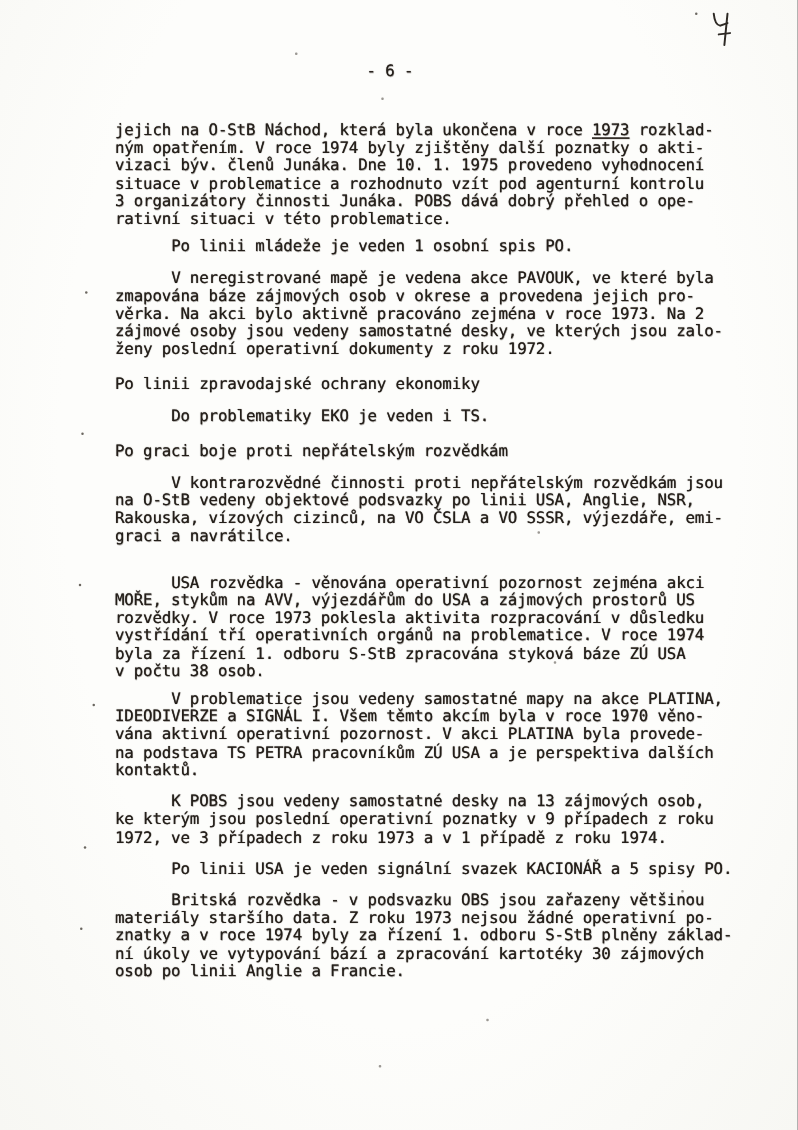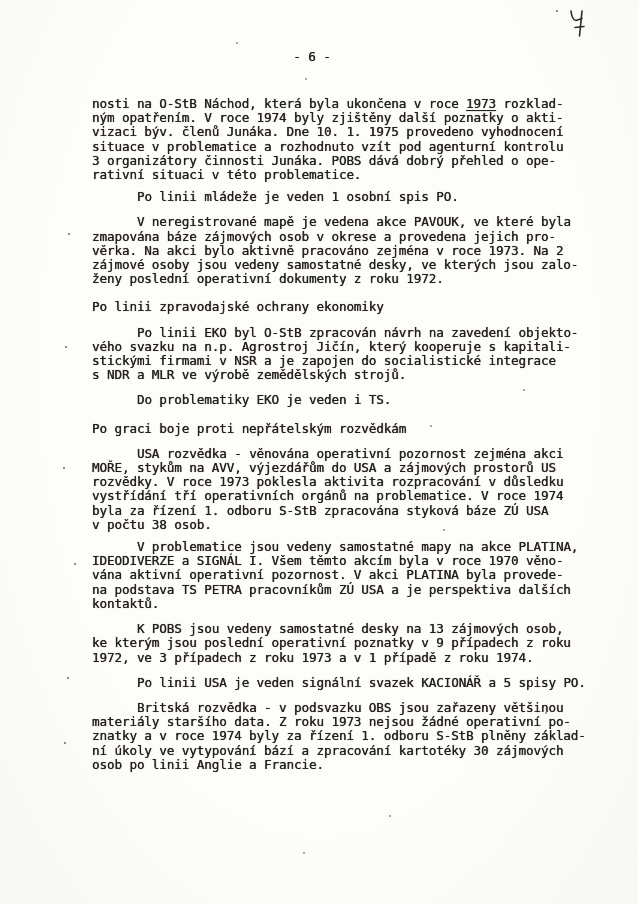--- a/index.html
+++ b/index.html
@@ -80,46 +80,46 @@
     <div class="speck sm" style="left:443px;top:529px"></div>
     <div class="speck" style="left:67px;top:677px"></div>
     <div class="speck" style="left:64px;top:742px"></div>
     <div class="speck sm" style="left:545px;top:712px"></div>
     <div class="speck sm" style="left:303px;top:852px"></div>
     <div class="speck sm" style="left:389px;top:815px"></div>
   </div>
 
   <div class="body-col">
 
-    <p class="tw gap-s"><span>nosti na O-StB Náchod, která byla ukončena v roce </span><span class="u">1973</span><span> rozklad-
+    <p class="tw gap-s"><span>jejich na O-StB Náchod, která byla ukončena v roce </span><span class="u">1973</span><span> rozklad-
 ným opatřením. V roce 1974 byly zjištěny další poznatky o akti-
 vizaci býv. členů Junáka. Dne 10. 1. 1975 provedeno vyhodnocení
 situace v problematice a rozhodnuto vzít pod agenturní kontrolu
 3 organizátory činnosti Junáka. POBS dává dobrý přehled o ope-
 rativní situaci v této problematice.</span></p>
 
     <p class="tw gap-m">      Po linii mládeže je veden 1 osobní spis PO.</p>
 
     <p class="tw gap-l">      V neregistrované mapě je vedena akce PAVOUK, ve které byla
 zmapována báze zájmových osob v okrese a provedena jejich pro-
 věrka. Na akci bylo aktivně pracováno zejména v roce 1973. Na 2
 zájmové osoby jsou vedeny samostatné desky, ve kterých jsou zalo-
 ženy poslední operativní dokumenty z roku 1972.</p>
 
     <h2 class="tw head gap-m">Po linii zpravodajské ochrany ekonomiky</h2>
 
-    <p class="tw gap-m">      Po linii EKO byl O-StB zpracován návrh na zavedení objekto-
-vého svazku na n.p. Agrostroj Jičín, který kooperuje s kapitali-
-stickými firmami v NSR a je zapojen do socialistické integrace
-s NDR a MLR ve výrobě zemědělských strojů.</p>
 
     <p class="tw gap-l">      Do problematiky EKO je veden i TS.</p>
 
     <h2 class="tw head gap-m">Po graci boje proti nepřátelským rozvědkám</h2>
 
+    <p class="tw gap-xl">      V kontrarozvědné činnosti proti nepřátelským rozvědkám jsou
+na O-StB vedeny objektové podsvazky po linii USA, Anglie, NSR,
+Rakouska, vízových cizinců, na VO ČSLA a VO SSSR, výjezdáře, emi-
+graci a navrátilce.</p>
 
     <p class="tw gap-s">      USA rozvědka - věnována operativní pozornost zejména akci
 MOŘE, stykům na AVV, výjezdářům do USA a zájmových prostorů US
 rozvědky. V roce 1973 poklesla aktivita rozpracování v důsledku
 vystřídání tří operativních orgánů na problematice. V roce 1974
 byla za řízení 1. odboru S-StB zpracována styková báze ZÚ USA
 v počtu 38 osob.</p>
 
     <p class="tw gap-m">      V problematice jsou vedeny samostatné mapy na akce PLATINA,
 IDEODIVERZE a SIGNÁL I. Všem těmto akcím byla v roce 1970 věno-

